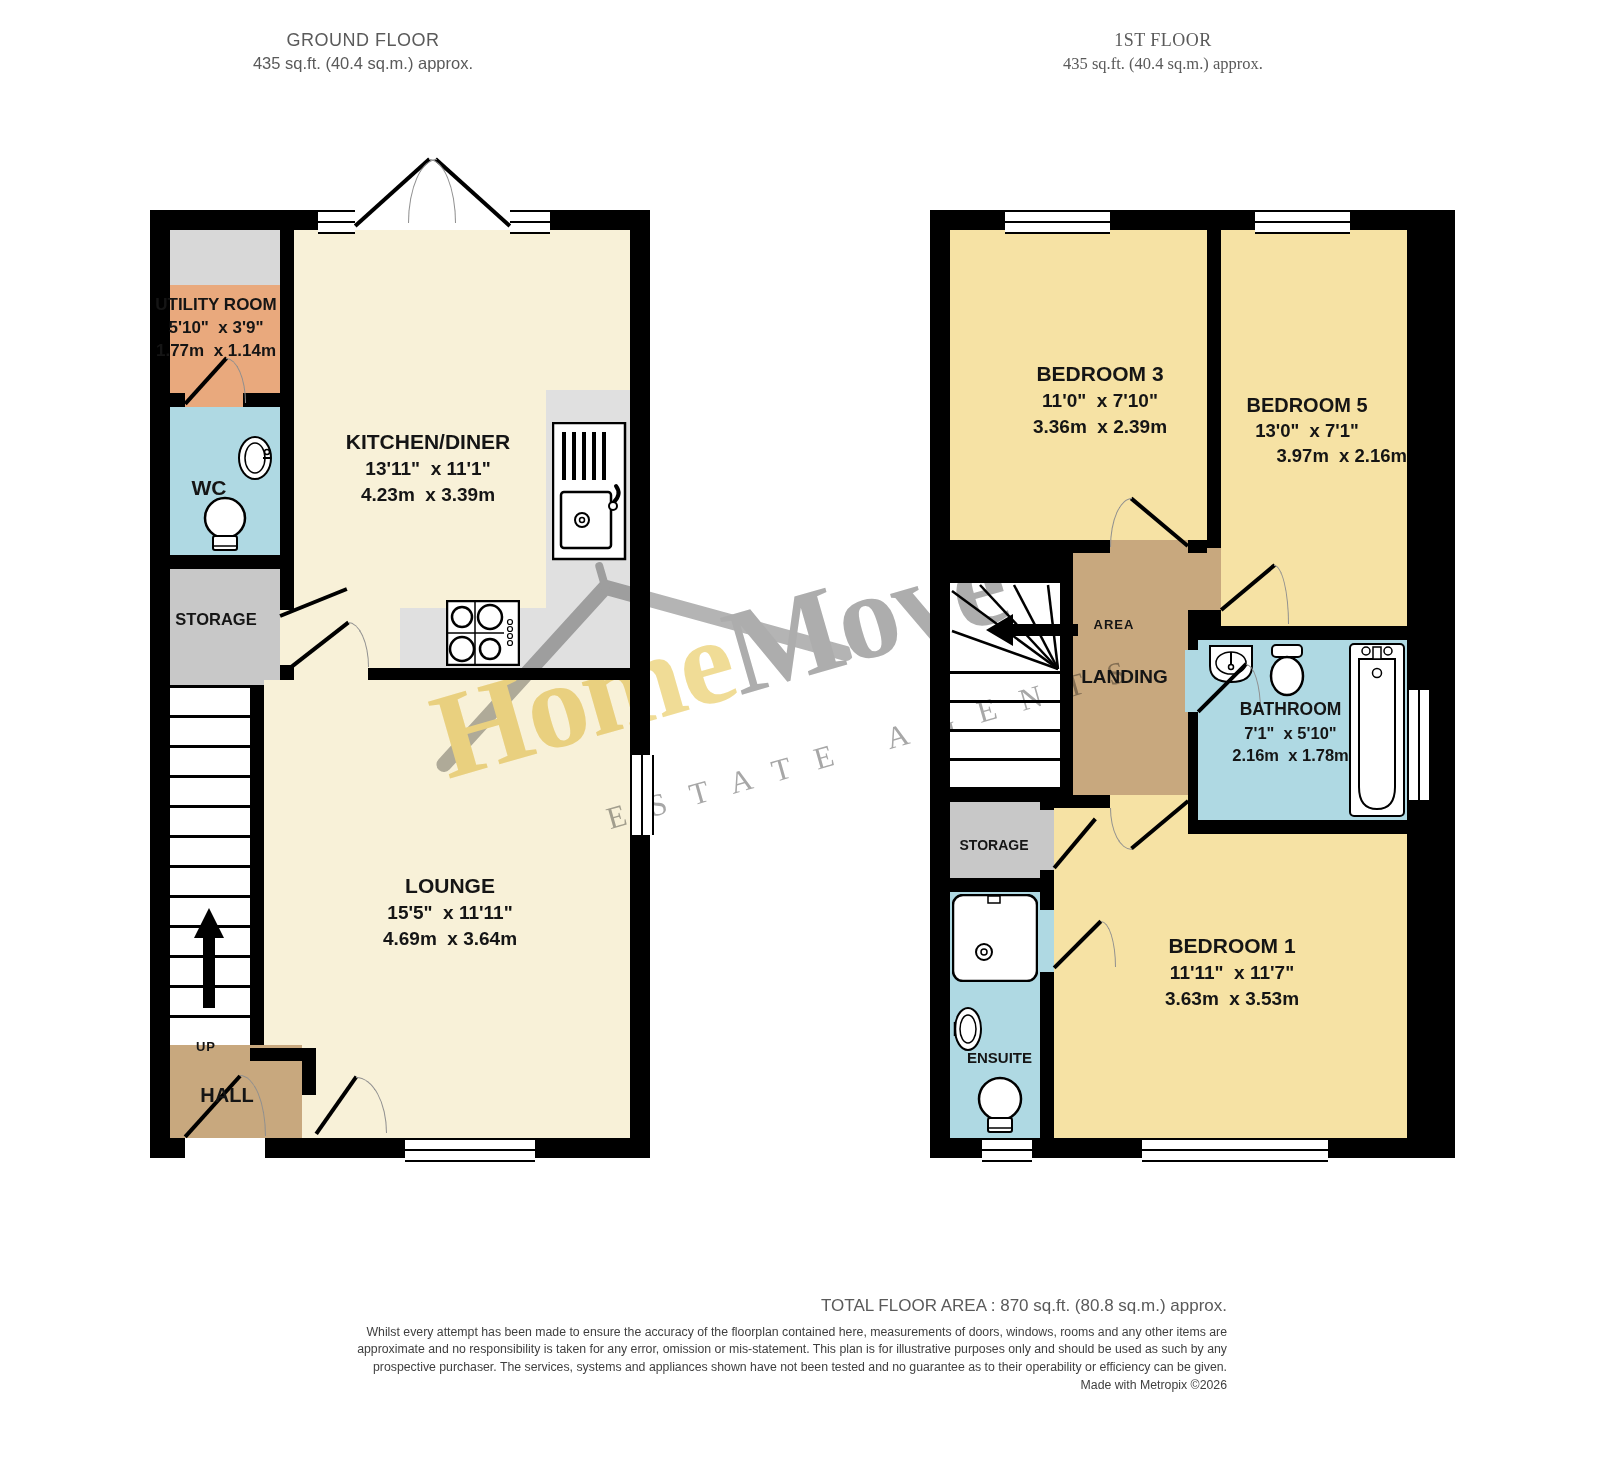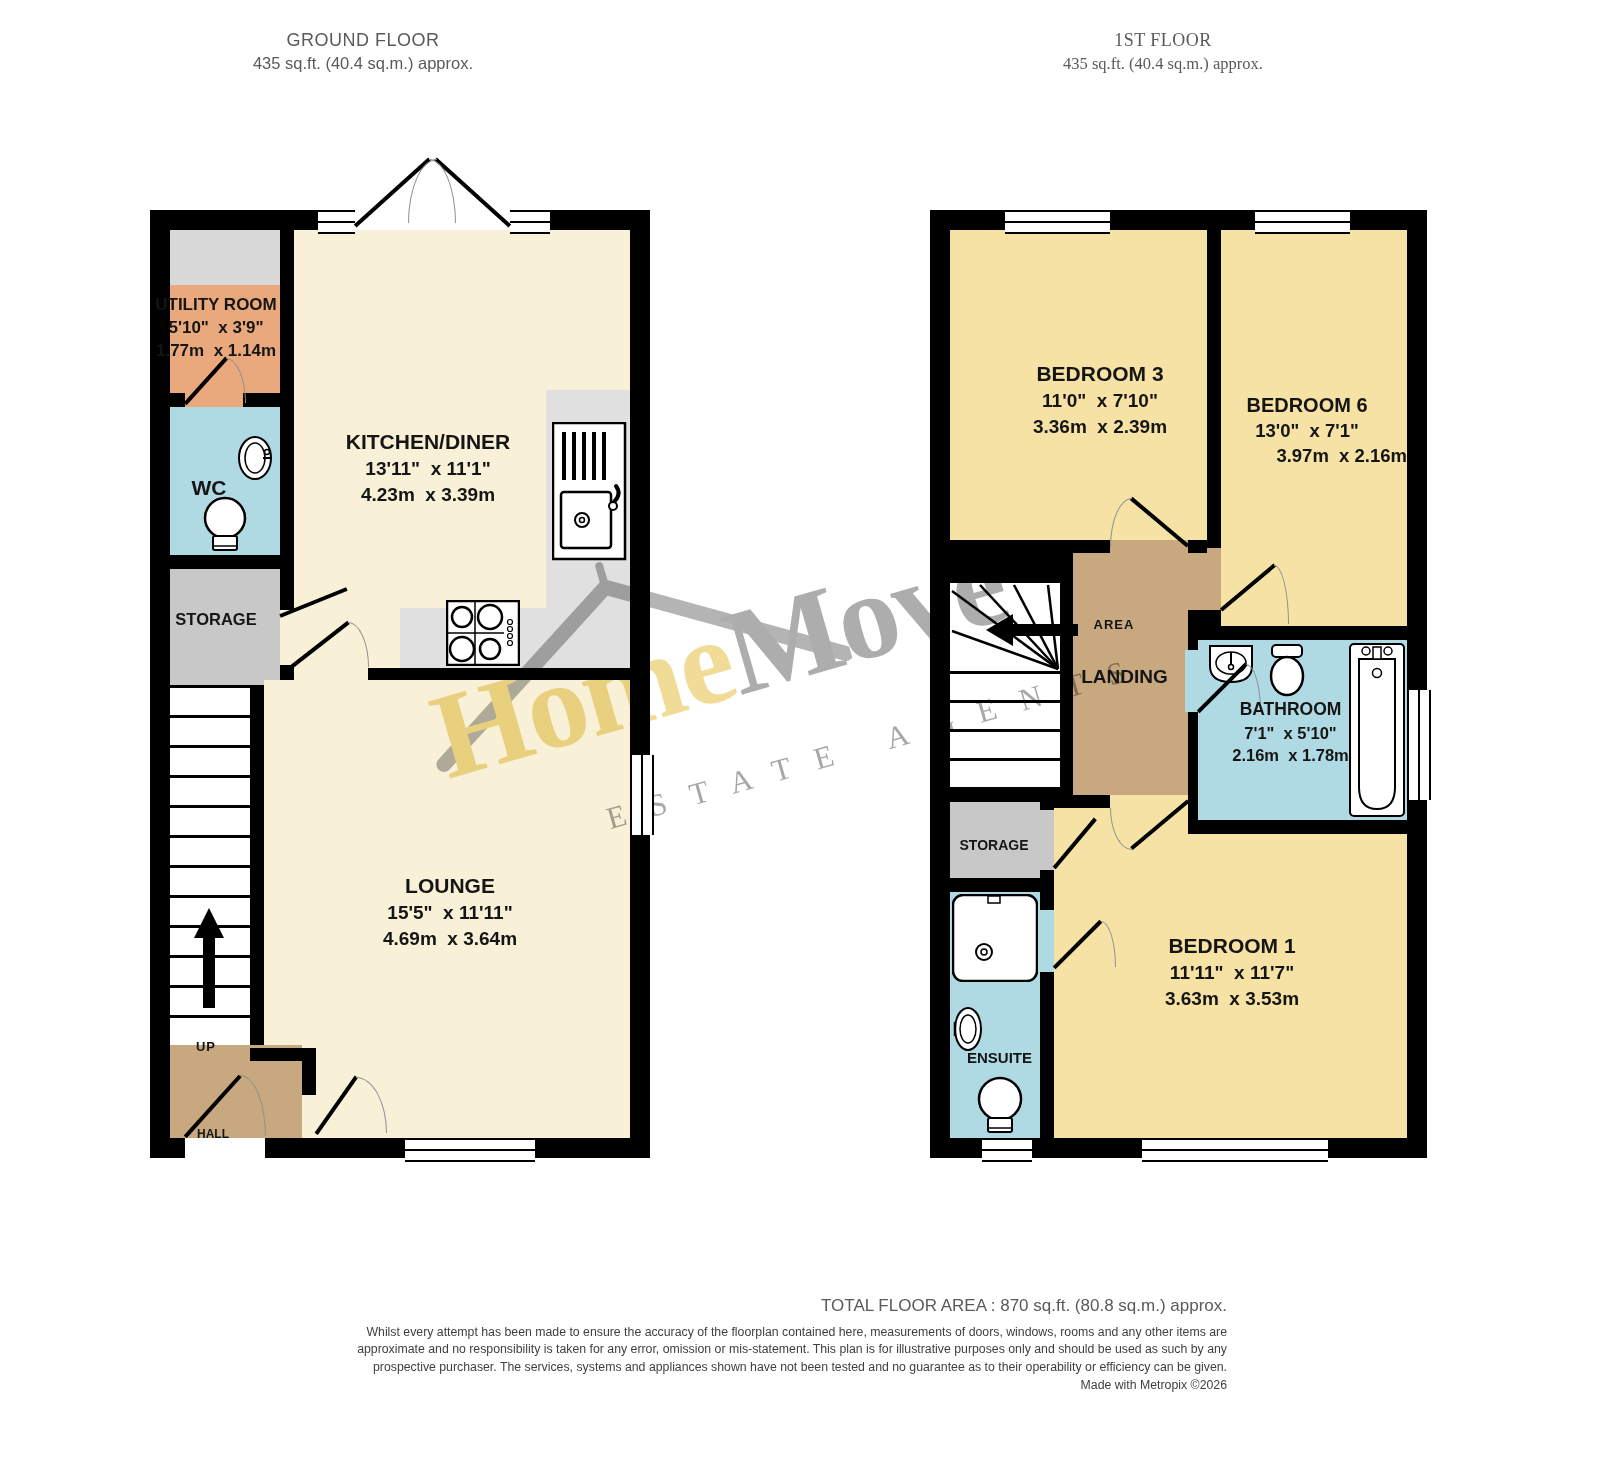--- a/index.html
+++ b/index.html
@@ -146,25 +146,25 @@
     <div class="lbl" style="left:128px;top:218px;width:300px;">
       <div class="nm22">KITCHEN/DINER</div>
       <div class="dim dm20">13'11"  x 11'1"</div>
       <div class="dim dm20">4.23m  x 3.39m</div>
     </div>
     <div class="lbl" style="left:150px;top:662px;width:300px;">
       <div class="nm22">LOUNGE</div>
       <div class="dim dm20">15'5"  x 11'11"</div>
       <div class="dim dm20">4.69m  x 3.64m</div>
     </div>
-    <div class="lbl" style="left:8px;top:872px;width:110px;font-size:12px;margin-top:44px;">HALL</div>
+    <div class="lbl" style="left:22px;top:872px;width:110px;font-size:20px;">HALL</div>
     <div class="lbl small-lbl" style="left:34px;top:828px;width:44px;font-size:13px;">UP</div>
   </div>
 
-  <div class="plan" style="left:930px;top:210px;width:497px;height:948px;">
+  <div class="plan" style="left:930px;top:210px;width:497px;height:948px;padding-left:28px;">
 
     <div class="room" style="left:20px;top:20px;width:257px;height:310px;background:#f6e2a4;z-index:1;"></div>
     <div class="room" style="left:180px;top:330px;width:78px;height:13px;background:#c8a87e;z-index:2;"></div>
     <div class="room" style="left:143px;top:343px;width:115px;height:242px;background:#c8a87e;z-index:1;"></div>
     <div class="room" style="left:258px;top:343px;width:33px;height:57px;background:#c8a87e;z-index:2;"></div>
     <div class="room" style="left:277px;top:338px;width:14px;height:62px;background:#c8a87e;z-index:2;"></div>
     <div class="room" style="left:291px;top:20px;width:186px;height:396px;background:#f6e2a4;z-index:1;"></div>
     <div class="room treads4" style="left:20px;top:461px;width:110px;height:116px;z-index:1;"></div>
     <div class="room" style="left:20px;top:373px;width:110px;height:88px;background:#fff;z-index:1;"></div>
     <div class="wall" style="left:130px;top:373px;width:13px;height:55px;"></div>
@@ -239,21 +239,21 @@
       <rect x="12" y="42" width="24" height="14" rx="2" fill="#fff" stroke="#000" stroke-width="2"></rect>
       <line x1="12" y1="52" x2="36" y2="52" stroke="#000" stroke-width="1.5"></line>
     </svg>
 
     <div class="lbl" style="left:20px;top:150px;width:300px;">
       <div class="nm22">BEDROOM 3</div>
       <div class="dim dm20">11'0"  x 7'10"</div>
       <div class="dim dm20">3.36m  x 2.39m</div>
     </div>
     <div class="lbl" style="left:277px;top:182px;width:200px;">
-      <div style="font-size:20px;">BEDROOM 6</div>
+      <div style="font-size:20px;">BEDROOM 5</div>
       <div class="dim" style="font-size:18.5px;">13'0"  x 7'1"</div>
       <div class="dim" style="font-size:18.5px;text-align:right;">3.97m  x 2.16m</div>
     </div>
     <div class="lbl" style="left:132px;top:454px;width:125px;font-size:19px;">LANDING</div>
     <div class="lbl small-lbl" style="left:152px;top:406px;width:64px;font-size:13px;">AREA</div>
     <div class="lbl" style="left:268px;top:488px;width:185px;">
       <div style="font-size:17.5px;">BATHROOM</div>
       <div class="dim" style="font-size:16.5px;">7'1"  x 5'10"</div>
       <div class="dim" style="font-size:16.5px;">2.16m  x 1.78m</div>
     </div>

